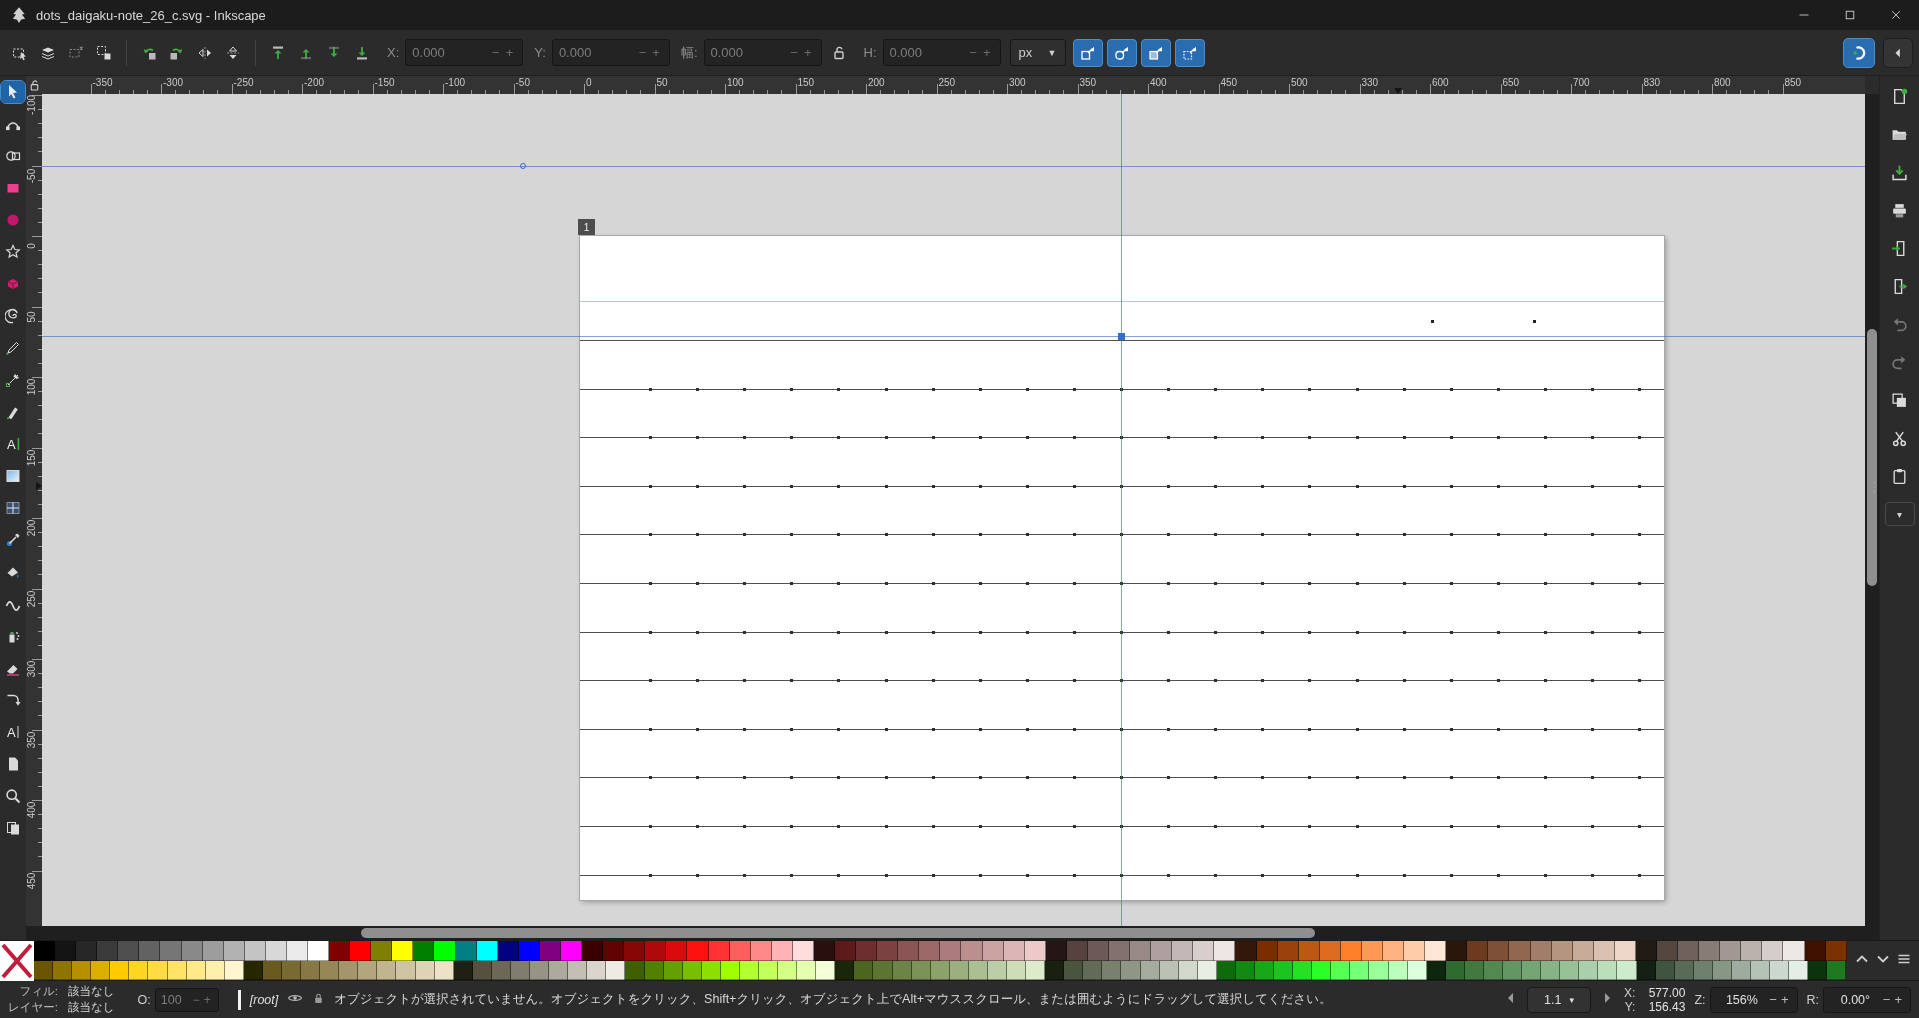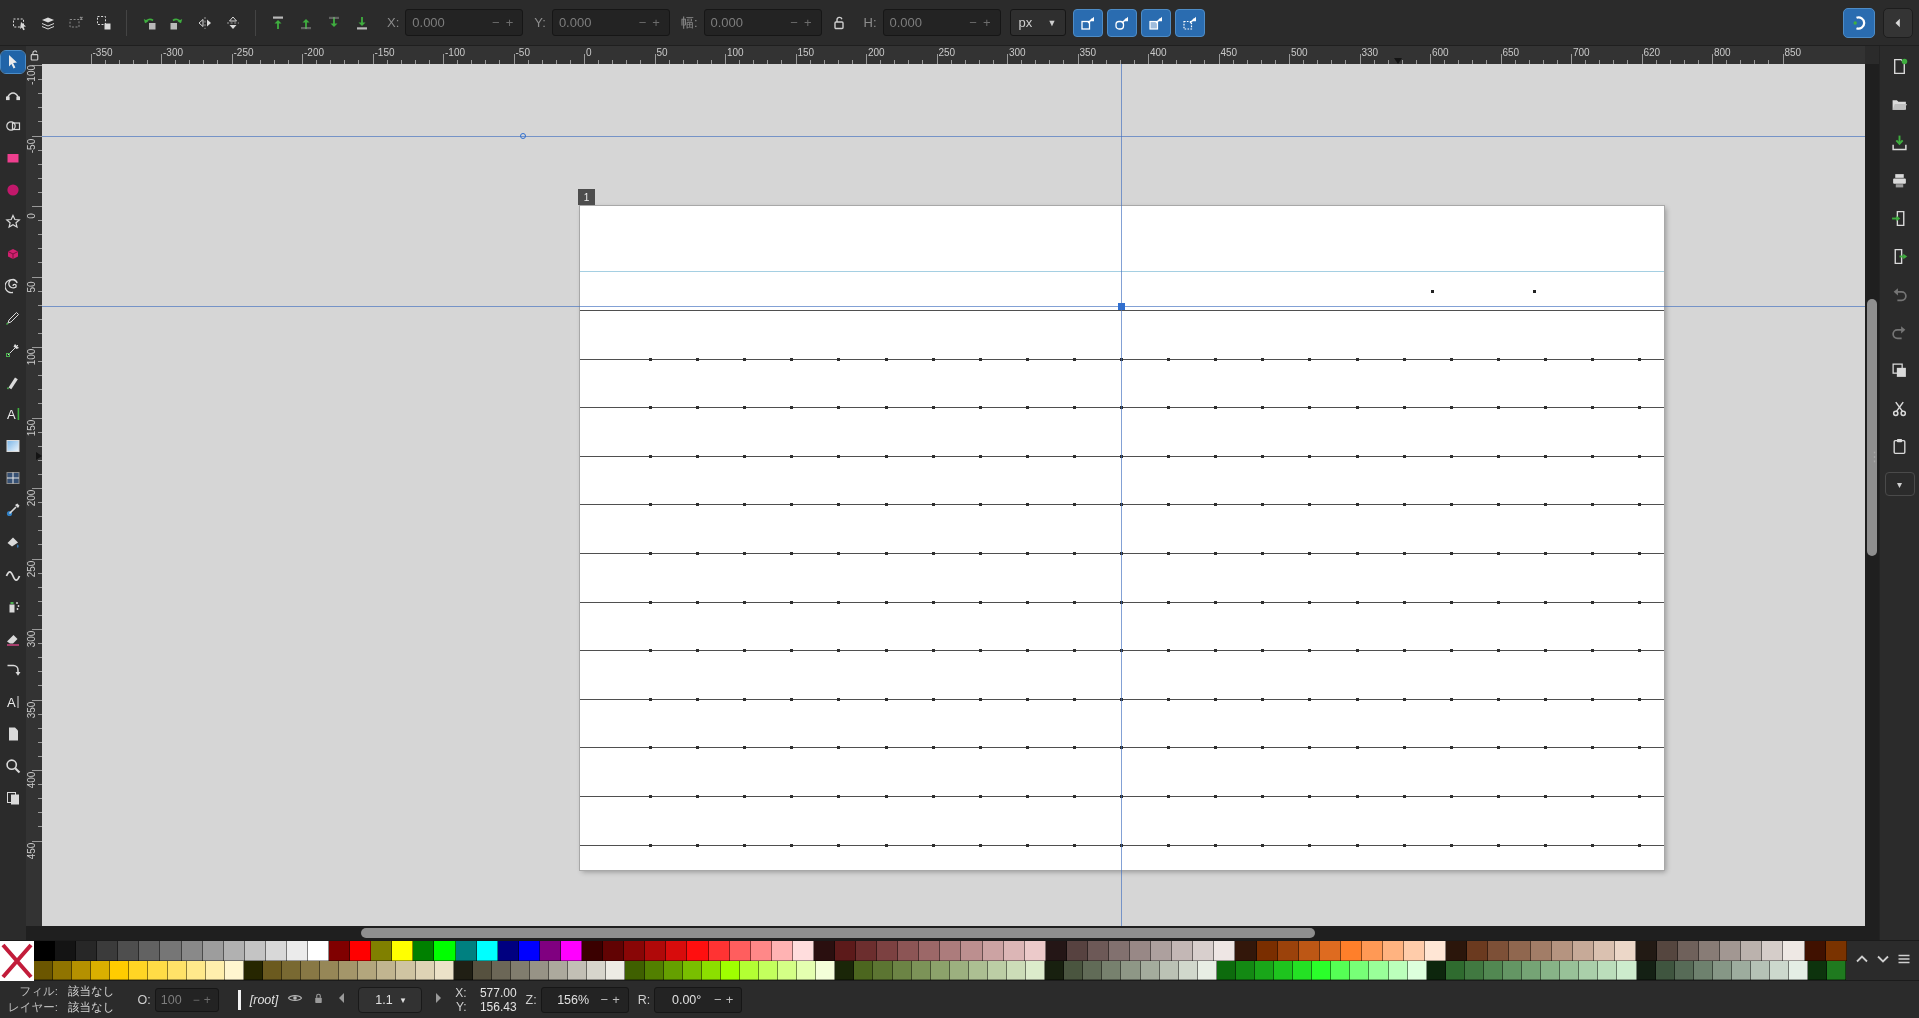--- a/index.html
+++ b/index.html
@@ -121,20 +121,45 @@
   .zr-box { width:88px; height:26px; background:#232323; border:1px solid #161616; border-radius:3px;
     display:flex; align-items:center; padding:0 6px; }
   .zr-box .val { flex:1; text-align:center; font-size:12.5px; color:#e0e0e0; }
   .zr-box .step { color:#bdbdbd; font-size:13px; padding:0 2px; }
 </style>
 </head>
 <body>
 
 <div class="app">
 
+  <div class="titlebar">
+    <span class="logo">
+        <svg width="18" height="18" viewBox="0 0 16 16">
+          <path d="M8 1l5 6-2.4.5 2.9 3.8-3.6.8L8 15l-1.9-2.9-3.6-.8 2.9-3.8L3 7z" fill="#cfcfcf"></path>
+        </svg>
+      </span>
+    <span class="title">dots_daigaku-note_26_c.svg - Inkscape</span>
+    <div class="win-btns">
+      <div class="win-btn">
+          <svg width="12" height="12" viewBox="0 0 16 16">
+            <path d="M2 8h12" stroke="#cfcfcf" stroke-width="1.2"></path>
+          </svg>
+        </div>
+      <div class="win-btn">
+          <svg width="12" height="12" viewBox="0 0 16 16">
+            <rect x="3" y="3" width="10" height="10" fill="none" stroke="#cfcfcf" stroke-width="1.2"></rect>
+          </svg>
+        </div>
+      <div class="win-btn">
+          <svg width="12" height="12" viewBox="0 0 16 16">
+            <path d="M3 3l10 10M13 3L3 13" stroke="#cfcfcf" stroke-width="1.2"></path>
+          </svg>
+        </div>
+    </div>
+  </div>
 
 
   <div class="toolbar">
     <span id="tb-select" style="display: flex;">
         <span class="tb-btn">
           <svg width="16" height="16" viewBox="0 0 16 16">
             <rect x="1.5" y="4" width="10" height="8" fill="none" stroke="#dadada" stroke-dasharray="2 1.6"></rect>
             <path d="M9 7l5 4.5-2.6.3 1.4 2.7-1.5.8-1.4-2.8-1.9 1.6z" fill="#dadada"></path>
           </svg>
         </span>
@@ -586,21 +611,21 @@
             <div class="htick" style="left: 1486.7px; height: 4px;"></div>
             <div class="htick" style="left: 1500.8px; height: 4px;"></div>
             <div class="htick" style="left: 1514.9px; height: 4px;"></div>
             <div class="htick" style="left: 1529px; height: 10px;"></div>
             <div class="hlabel" style="left: 1531px;">700</div>
             <div class="htick" style="left: 1543.1px; height: 4px;"></div>
             <div class="htick" style="left: 1557.2px; height: 4px;"></div>
             <div class="htick" style="left: 1571.3px; height: 4px;"></div>
             <div class="htick" style="left: 1585.4px; height: 4px;"></div>
             <div class="htick" style="left: 1599.5px; height: 10px;"></div>
-            <div class="hlabel" style="left: 1601.5px;">620</div>
+            <div class="hlabel" style="left: 1601.5px;">830</div>
             <div class="htick" style="left: 1613.6px; height: 4px;"></div>
             <div class="htick" style="left: 1627.7px; height: 4px;"></div>
             <div class="htick" style="left: 1641.8px; height: 4px;"></div>
             <div class="htick" style="left: 1655.9px; height: 4px;"></div>
             <div class="htick" style="left: 1670px; height: 10px;"></div>
             <div class="hlabel" style="left: 1672px;">800</div>
             <div class="htick" style="left: 1684.1px; height: 4px;"></div>
             <div class="htick" style="left: 1698.2px; height: 4px;"></div>
             <div class="htick" style="left: 1712.3px; height: 4px;"></div>
             <div class="htick" style="left: 1726.4px; height: 4px;"></div>
@@ -1260,20 +1285,21 @@
     <div class="layer-bar"></div>
     <span class="layer-name">[root]</span>
     <span><svg width="16" height="16" viewBox="0 0 16 16">
           <path d="M1.5 8C3.5 4.8 12.5 4.8 14.5 8 12.5 11.2 3.5 11.2 1.5 8z" fill="none" stroke="#b5b5b5" stroke-width="1.2"></path>
           <circle cx="8" cy="8" r="1.8" fill="#b5b5b5"></circle>
         </svg></span>
     <span><svg width="13" height="13" viewBox="0 0 16 16">
           <rect x="4" y="7" width="8" height="6.5" rx="1" fill="#9a9a9a"></rect>
           <path d="M5.8 7V5a2.2 2.2 0 0 1 4.4 0v2" fill="none" stroke="#9a9a9a" stroke-width="1.4"></path>
         </svg></span>
+    <div class="status-msg">オブジェクトが選択されていません。オブジェクトをクリック、Shift+クリック、オブジェクト上でAlt+マウススクロール、または囲むようにドラッグして選択してください。</div>
     <div class="page-nav">
       <span><svg width="16" height="16" viewBox="0 0 16 16">
             <path d="M10 3L5 8l5 5z" fill="#9a9a9a"></path>
           </svg></span>
       <div class="page-drop">
         <span>1.1</span>
         <span style="font-size:9px;">▾</span>
       </div>
       <span><svg width="16" height="16" viewBox="0 0 16 16">
             <path d="M6 3l5 5-5 5z" fill="#9a9a9a"></path>

